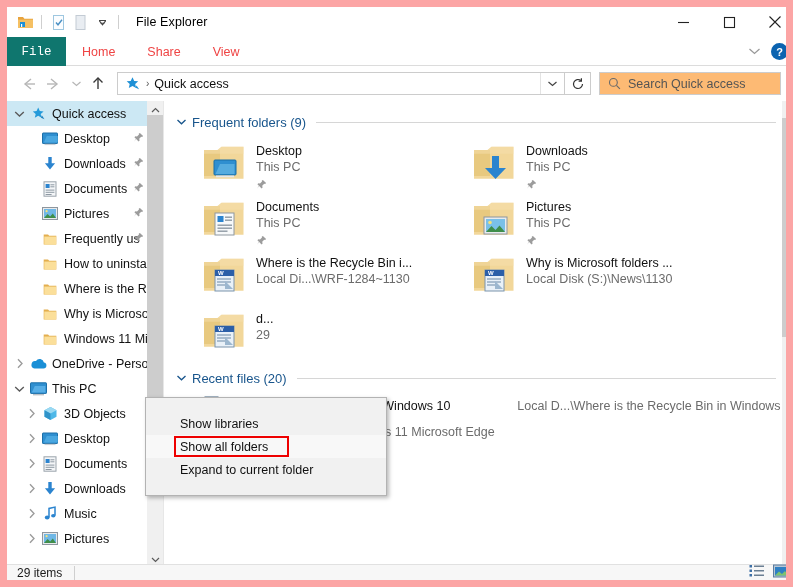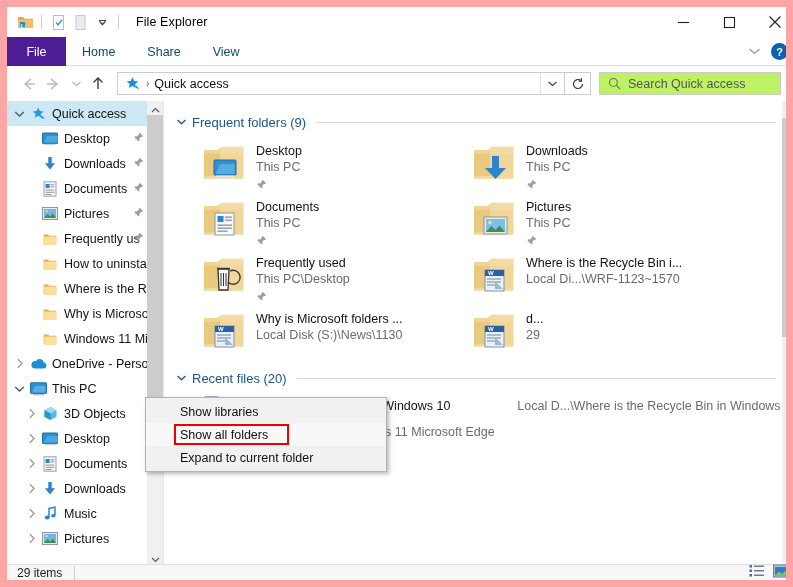--- a/index.html
+++ b/index.html
@@ -39,24 +39,24 @@
 
   
   #ribbon {
     position: absolute; left: 0; top: 30px; width: 791px; height: 29px;
     background: #ffffff;
     border-bottom: 1px solid #dcdcdc;
     display: flex; align-items: stretch;
   }
   .rtab {
     display: flex; align-items: center; justify-content: center;
-    font-size: 12.5px; color: #0c4a6e; padding: 0 16px; height: 29px;
+    font-size: 12.5px; color: #ef4444; padding: 0 16px; height: 29px;
   }
   .rtab.file {
-    background: #4c1d95; color: #ffffff; width: 59px; padding: 12px;
+    background: #0f766e; color: #ffffff; width: 59px; padding: 12px; font-family: Liberation Mono, monospace;
   }
   #ribbon-right { position: absolute; right: 4px; top: 0; height: 29px; display: flex; align-items: center; gap: 8px; }
   .chev-down { width: 18px; height: 18px; display: flex; align-items: center; justify-content: center; }
   .help-circle {
     width: 17px; height: 17px; border-radius: 50%; background: #0b63b0; color: #fff;
     font-size: 11px; font-weight: bold; display: flex; align-items: center; justify-content: center;
     margin-right: 6px;
   }
 
   
@@ -70,21 +70,21 @@
     border: 1px solid #cccccc; background: #ffffff;
     display: flex; align-items: center; position: relative;
   }
   #addr-icon { margin-left: 7px; display: flex; align-items: center; }
   #addr-sep { margin: 0 5px 0 6px; color: #555; font-size: 10px; }
   #addr-text { font-size: 12.5px; color: #111; }
   #addr-drop { position: absolute; right: 0; top: 0; width: 24px; height: 21px; display: flex; align-items: center; justify-content: center; border-left: 1px solid #e3e3e3; }
   #refresh-btn { width: 26px; height: 23px; border: 1px solid #cccccc; border-left: none; display: flex; align-items: center; justify-content: center; background:#fff; }
   #search-box {
     width: 182px; height: 23px; margin-left: 8px; border: 1px solid #cccccc;
-    display: flex; align-items: center; background: #bef264;
+    display: flex; align-items: center; background: #fdba74;
   }
   #search-icon { margin: 0 7px 0 8px; display: flex; align-items: center; }
   #search-ph { font-size: 12.5px; color: #555555; }
 
   
   #body { position: absolute; left: 0; top: 94px; width: 791px; height: 467px; display: flex; }
 
   
   #navpane {
     position: relative; width: 157px; height: 467px; background: #ffffff;
@@ -128,21 +128,21 @@
   .vscroll .arrow { position: absolute; left: 0; width: 16px; height: 17px; display: flex; align-items: center; justify-content: center; }
   .vscroll .arrow.up { top: 0; }
   .vscroll .arrow.down { bottom: 0; }
   .vscroll .thumb { position: absolute; left: 0; width: 16px; background: #cdcdcd; }
 
   
   #ctxmenu {
     position: absolute; left: 138px; top: 390px; width: 242px;
     background: #f1f1f1; border: 1px solid #b3b3b3;
     box-shadow: 2px 2px 4px rgba(0,0,0,.28);
-    padding: 2px 0; z-index: 50;
+    padding: 14px 0; z-index: 50;
   }
   .ctx-item {
     height: 23px; display: flex; align-items: center;
     font-size: 12.5px; color: #111111; padding-left: 34px; position: relative;
   }
   .ctx-item.highlighted { background: #f8f8f8; }
   .ctx-ring {
     position: absolute; left: 28px; top: 1px; width: 115px; height: 21px;
     border: 2px solid #ee0000; pointer-events: none;
   }
@@ -642,51 +642,31 @@
               <div class="ff-pin"><svg width="11" height="11" viewBox="0 0 11 11">
                   <path d="M6.9 0.9l3.2 3.2-1 1-.9-.3-2 2 .4 1.6-1 1L2.9 6.8 1 9.8l2.1-2.9L1.4 5.2l1-1 1.6.4 2-2-.3-.9z" fill="#9c9c9c"></path>
                 </svg></div>
             </div>
           </div>
           <div class="ff-cell">
             <div class="ff-ico">
               <svg width="44" height="42" viewBox="0 0 44 42">
                 <path d="M2 7h13.5l4 -3.2h22v32H2z" fill="#f2d79a"></path>
                 <path d="M2 7h16v26H2z" fill="#e8c97f"></path>
-                <path d="M16 14h11l-1 21h-9z" fill="#fdfdfd" stroke="#333" stroke-width="1.3"></path>
-                <path d="M15 13.5h13" stroke="#333" stroke-width="1.4"></path>
-                <path d="M19 18v13M21.5 18v13M24 18v13" stroke="#333" stroke-width="1"></path>
-                <path d="M28 16a7 7 0 1 1-2 11" fill="none" stroke="#333" stroke-width="1.3"></path>
-                <path d="M2 7h13.5l4 -3.2h22v7H2z" fill="#f5e0ad" opacity=".5"></path>
-              </svg>
-            </div>
-            <div class="ff-txt">
-              <div class="ff-name">Frequently used</div>
-              <div class="ff-sub">This PC\Desktop</div>
-              <div class="ff-pin"><svg width="11" height="11" viewBox="0 0 11 11">
-                  <path d="M6.9 0.9l3.2 3.2-1 1-.9-.3-2 2 .4 1.6-1 1L2.9 6.8 1 9.8l2.1-2.9L1.4 5.2l1-1 1.6.4 2-2-.3-.9z" fill="#9c9c9c"></path>
-                </svg></div>
-            </div>
-          </div>
-          <div class="ff-cell">
-            <div class="ff-ico">
-              <svg width="44" height="42" viewBox="0 0 44 42">
-                <path d="M2 7h13.5l4 -3.2h22v32H2z" fill="#f2d79a"></path>
-                <path d="M2 7h16v26H2z" fill="#e8c97f"></path>
                 <rect x="13" y="15" width="19" height="21" fill="#e9f1f8" stroke="#7a93ab"></rect>
                 <rect x="13" y="15" width="19" height="6" fill="#2b5fa8"></rect>
                 <text x="16" y="20.3" font-size="6" fill="#fff" font-family="Liberation Sans, sans-serif" font-weight="bold">W</text>
                 <path d="M15 24h14M15 27h14M15 30h10" stroke="#6d8aa5" stroke-width="1.2"></path>
                 <path d="M23 26l8 8h-8z" fill="#9cb7cf"></path>
                 <path d="M2 7h13.5l4 -3.2h22v7H2z" fill="#f5e0ad" opacity=".5"></path>
               </svg>
             </div>
             <div class="ff-txt">
               <div class="ff-name">Where is the Recycle Bin i...</div>
-              <div class="ff-sub">Local Di...\WRF-1123~1570</div>
+              <div class="ff-sub">Local Di...\WRF-1284~1130</div>
             </div>
           </div>
           <div class="ff-cell">
             <div class="ff-ico">
               <svg width="44" height="42" viewBox="0 0 44 42">
                 <path d="M2 7h13.5l4 -3.2h22v32H2z" fill="#f2d79a"></path>
                 <path d="M2 7h16v26H2z" fill="#e8c97f"></path>
                 <rect x="13" y="15" width="19" height="21" fill="#e9f1f8" stroke="#7a93ab"></rect>
                 <rect x="13" y="15" width="19" height="6" fill="#2b5fa8"></rect>
                 <text x="16" y="20.3" font-size="6" fill="#fff" font-family="Liberation Sans, sans-serif" font-weight="bold">W</text>

